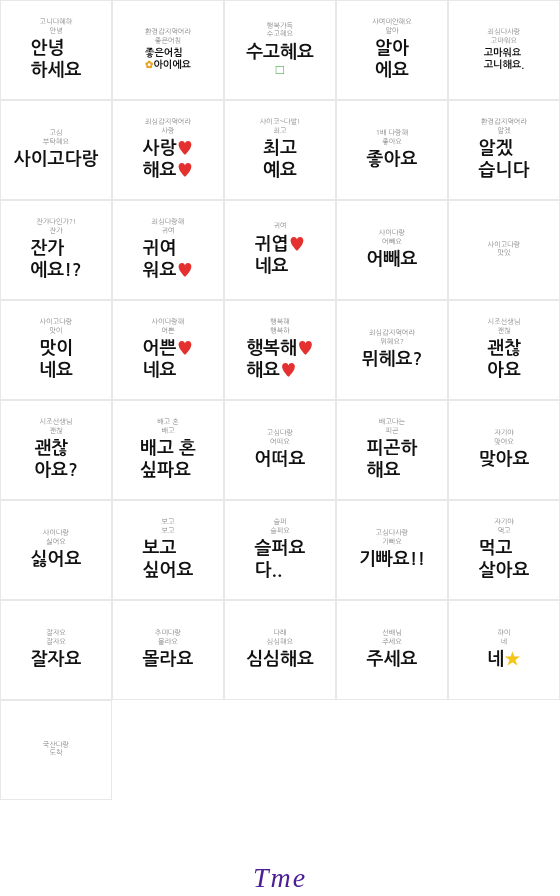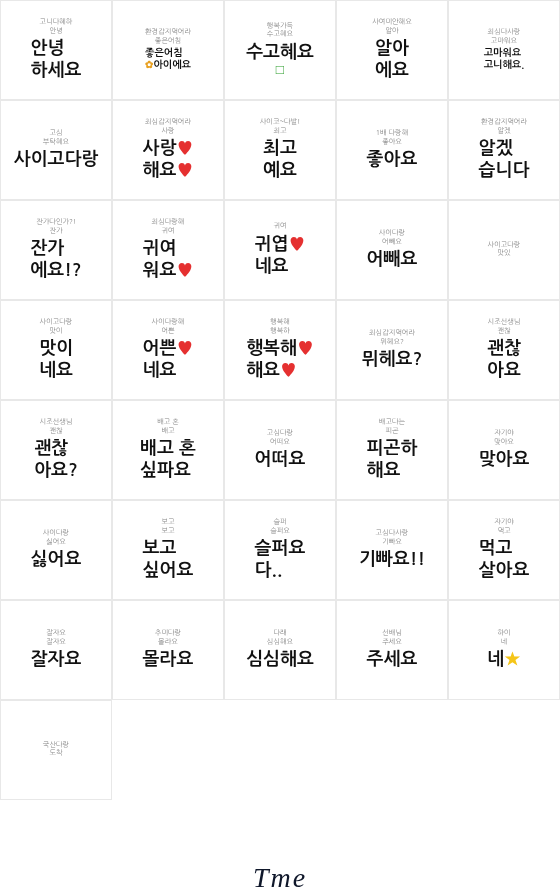--- a/index.html
+++ b/index.html
@@ -229,14 +229,14 @@
 네</div>
       <div class="main-text">네<span style="color:#f5c518">★</span></div>
     </div>
     <div class="cell">
       <div class="small-label">국산다랑
 도착</div>
     </div>
   </div>
 
 <div style="width: 560px; height: 104px; display: flex; align-items: flex-end; justify-content: center; padding-bottom: 10px; background: rgb(255, 255, 255);">
-    <span style="font-size: 28px; font-style: italic; color: #0f172a; font-family: serif; letter-spacing: 2px;">Tme</span>
+    <span style="font-size: 28px; font-style: italic; color: #4c1d95; font-family: serif; letter-spacing: 2px;">Tme</span>
   </div>
 
 </body></html>

